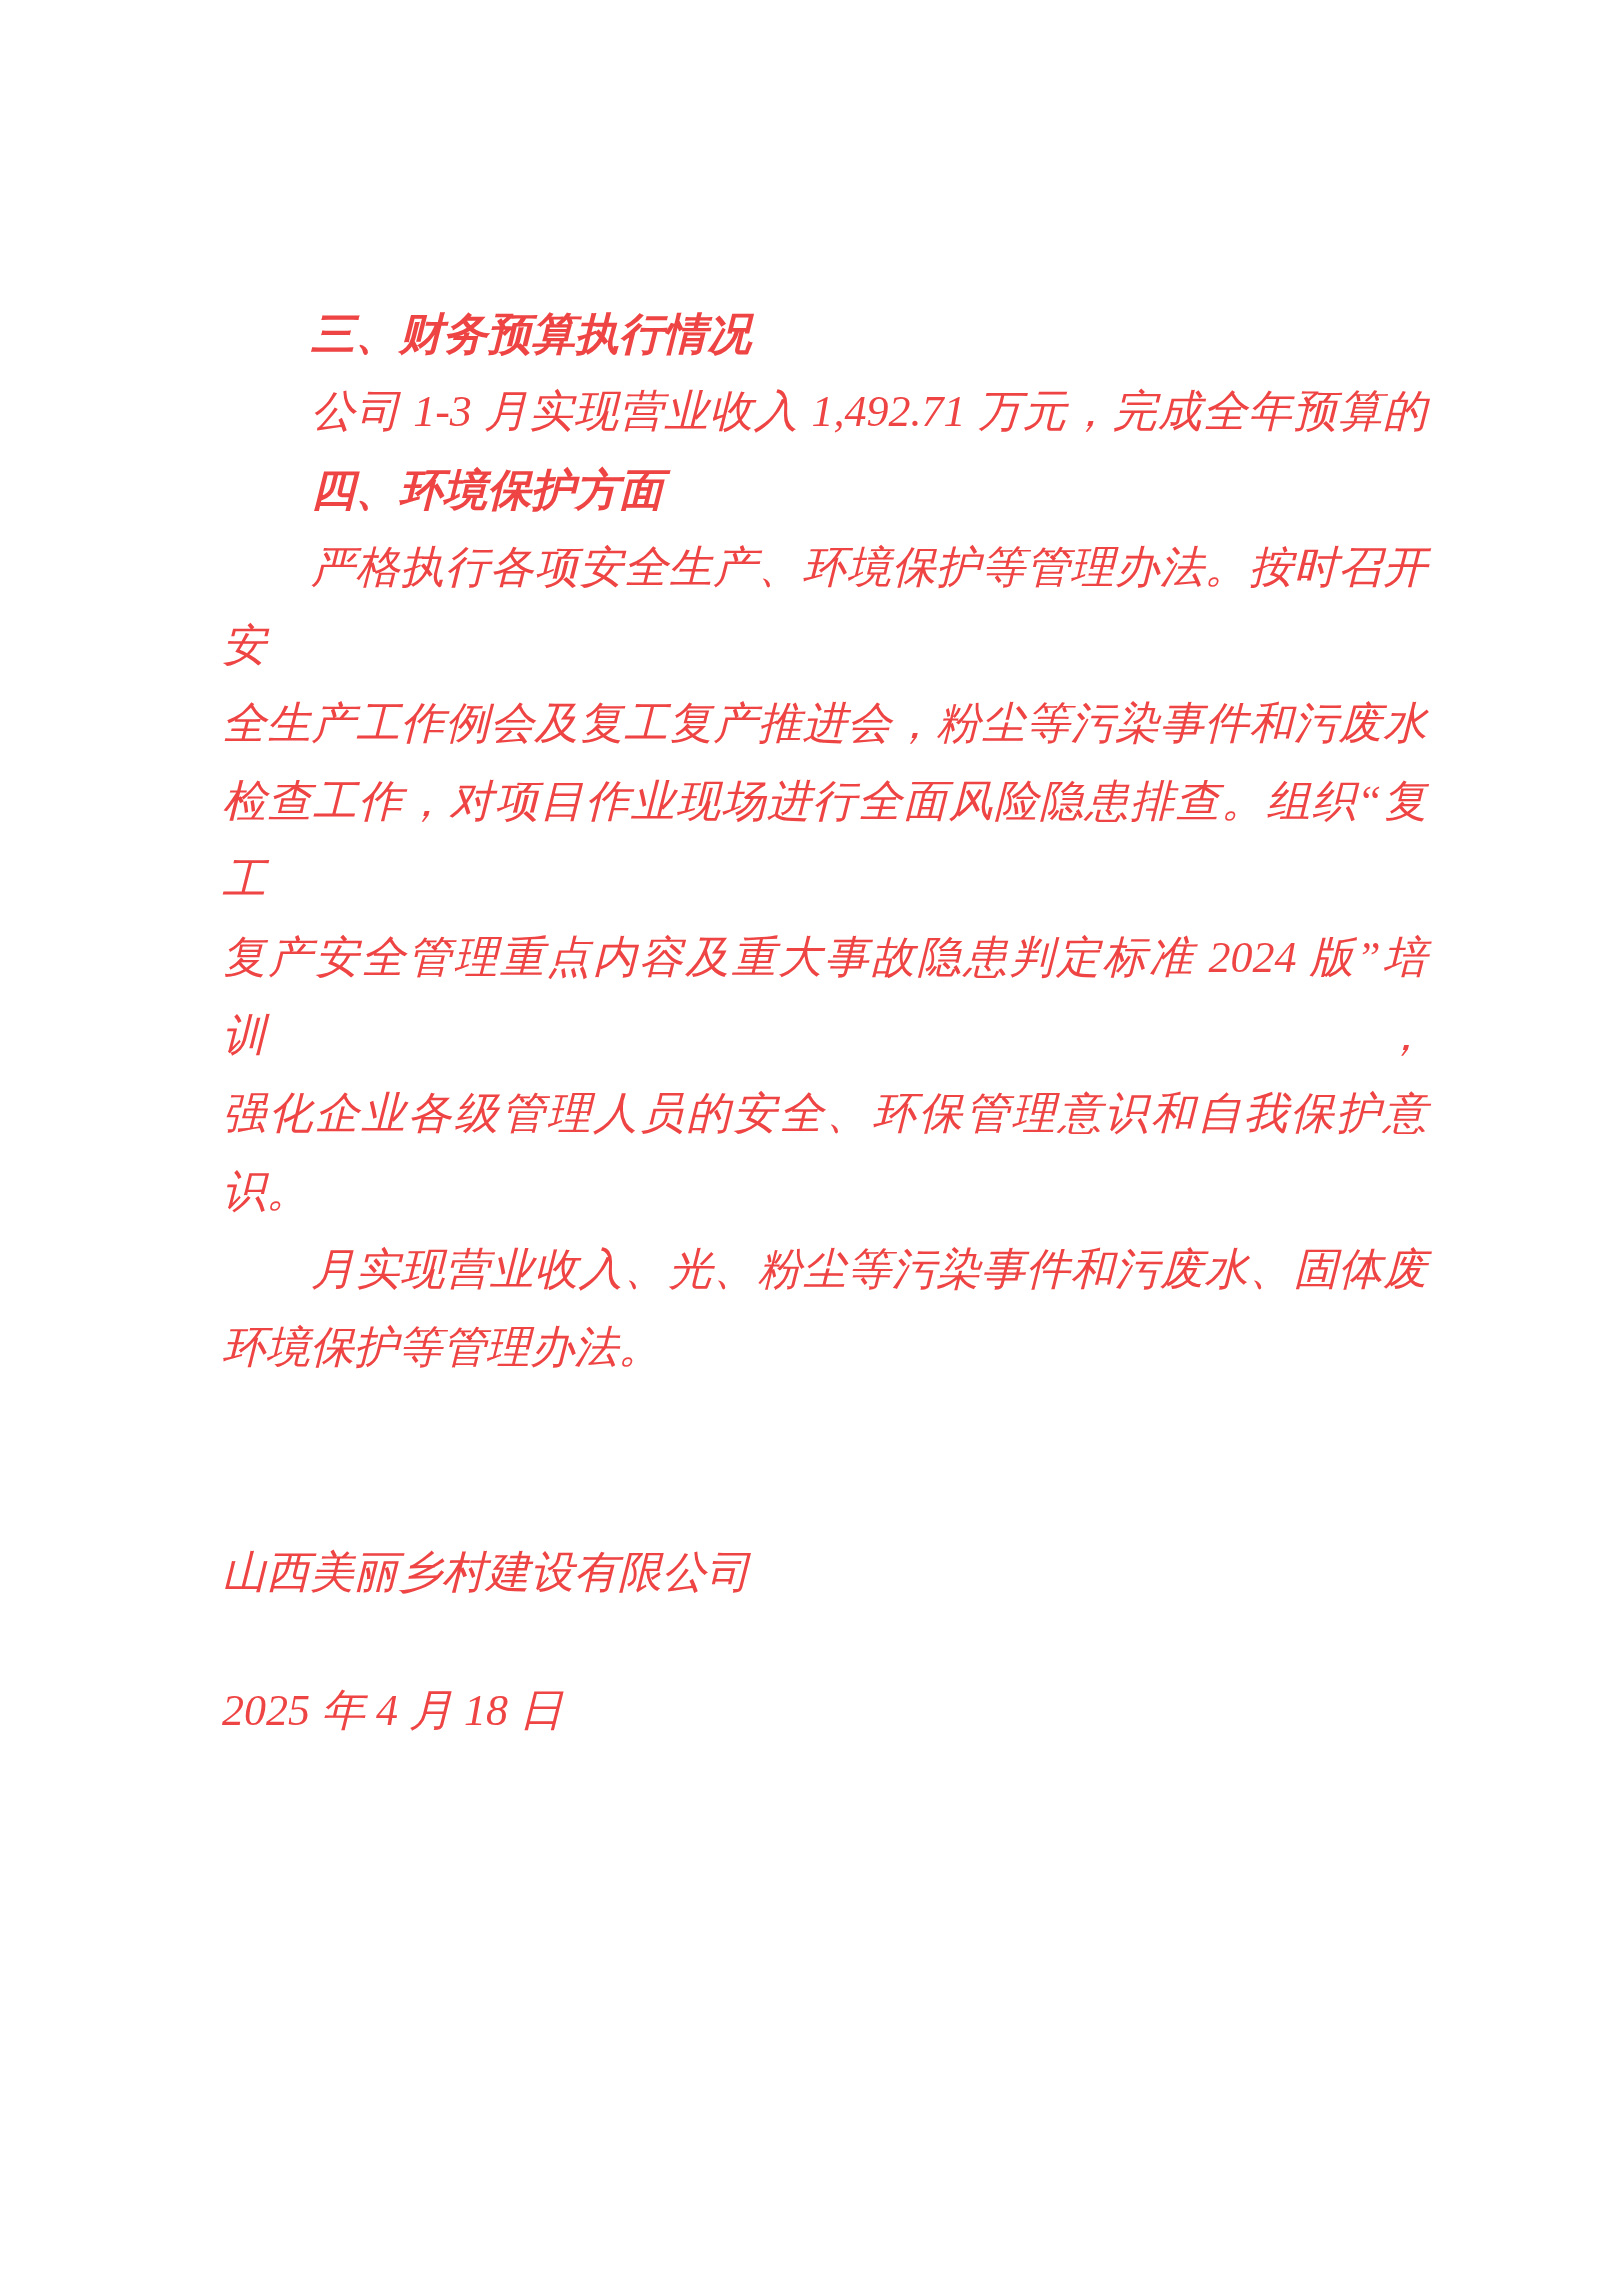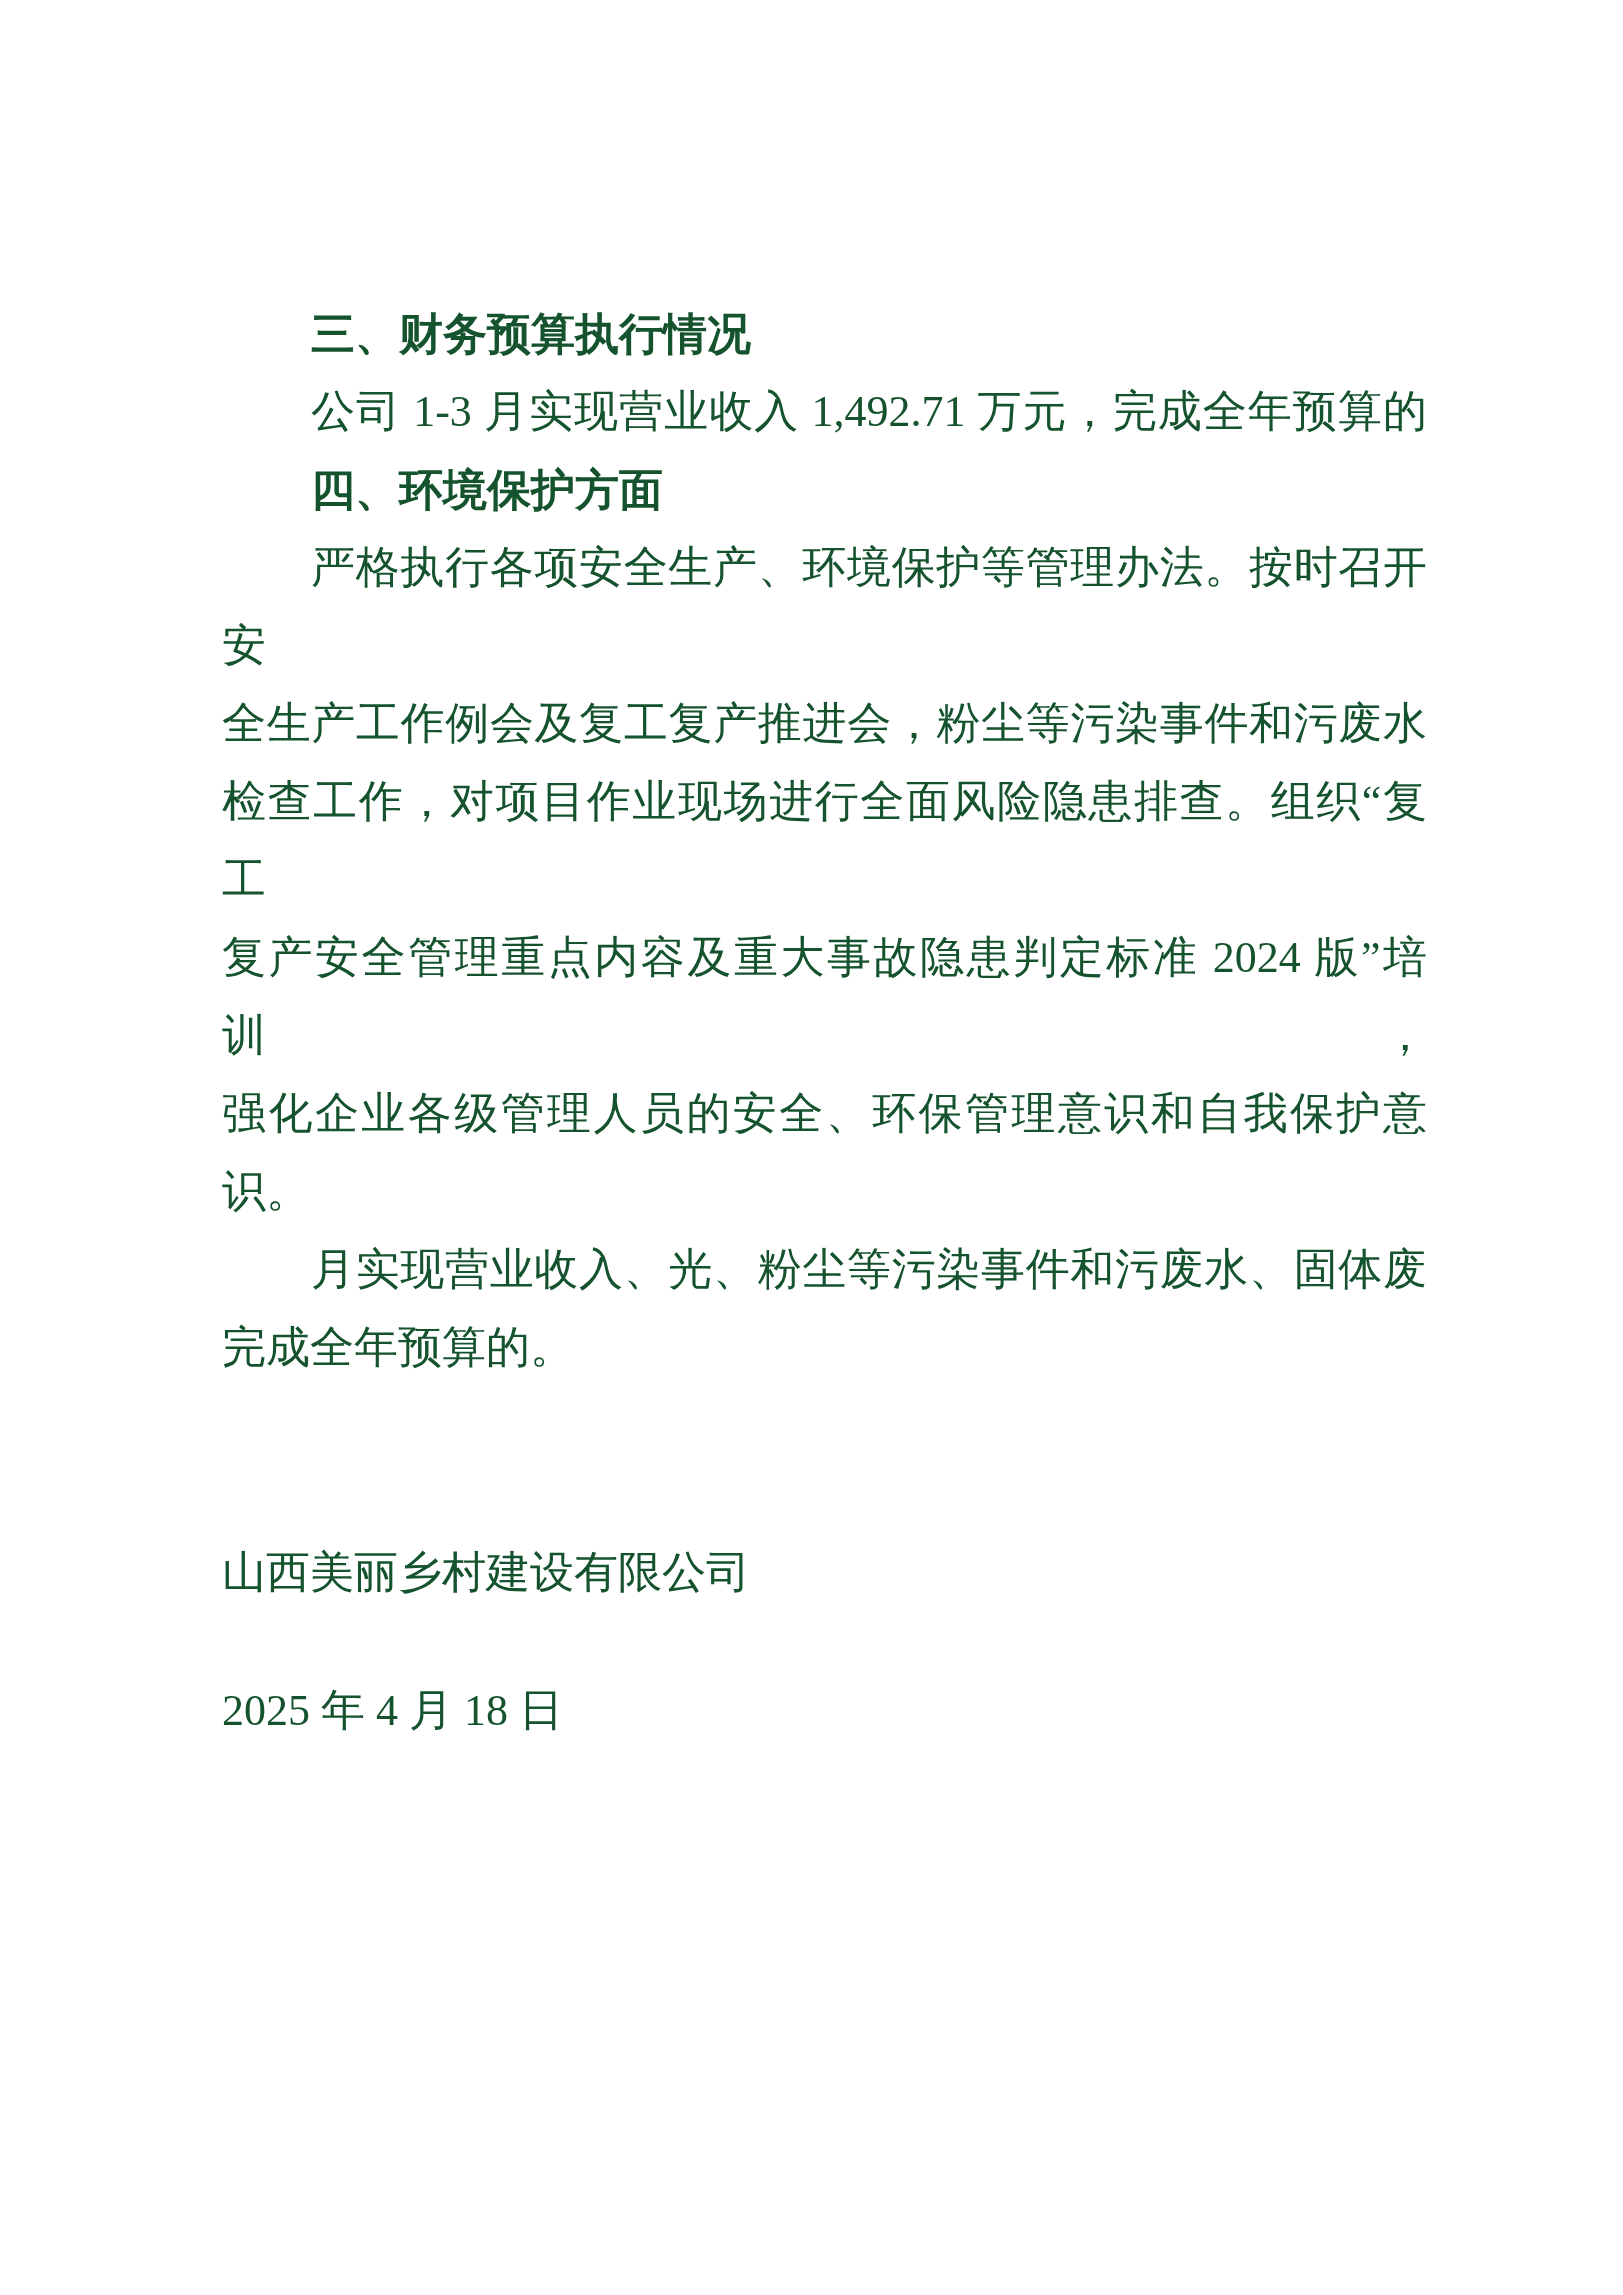--- a/index.html
+++ b/index.html
@@ -16,21 +16,22 @@
     overflow: hidden;
   }
   .content {
     position: absolute;
     left: 222px;
     top: 295px;
     width: 1205px;
     font-family: "Liberation Serif", "DejaVu Serif", serif;
     font-size: 44px;
     line-height: 78px;
-    color: #14532d;
+    color: #ef4444;
+    font-style: italic;
   }
   .line {
     text-align: justify;
     text-justify: inter-character;
     white-space: normal;
   }
   .cont { text-align-last: justify; }
   .last { text-align-last: left; }
   .indent { text-indent: 89px; }
   .heading {
@@ -62,21 +63,21 @@
 
     <div class="line heading">四、环境保护方面</div>
 
     <div class="line indent cont">严格执行各项安全生产、环境保护等管理办法。按时召开安</div>
     <div class="line cont">全生产工作例会及复工复产推进会，粉尘等污染事件和污废水</div>
     <div class="line cont">检查工作，对项目作业现场进行全面风险隐患排查。组织“复工</div>
     <div class="line cont">复产安全管理重点内容及重大事故隐患判定标准 2024 版”培训，</div>
     <div class="line last">强化企业各级管理人员的安全、环保管理意识和自我保护意识。</div>
 
     <div class="line indent cont">月实现营业收入、光、粉尘等污染事件和污废水、固体废</div>
-    <div class="line last">完成全年预算的。</div>
+    <div class="line last">环境保护等管理办法。</div>
 
     <div class="line sig-company last">山西美丽乡村建设有限公司</div>
 
     <div class="line sig-date last">2025 年 4 月 18 日</div>
 
   </div>
 </div>
 
 
 </body></html>

